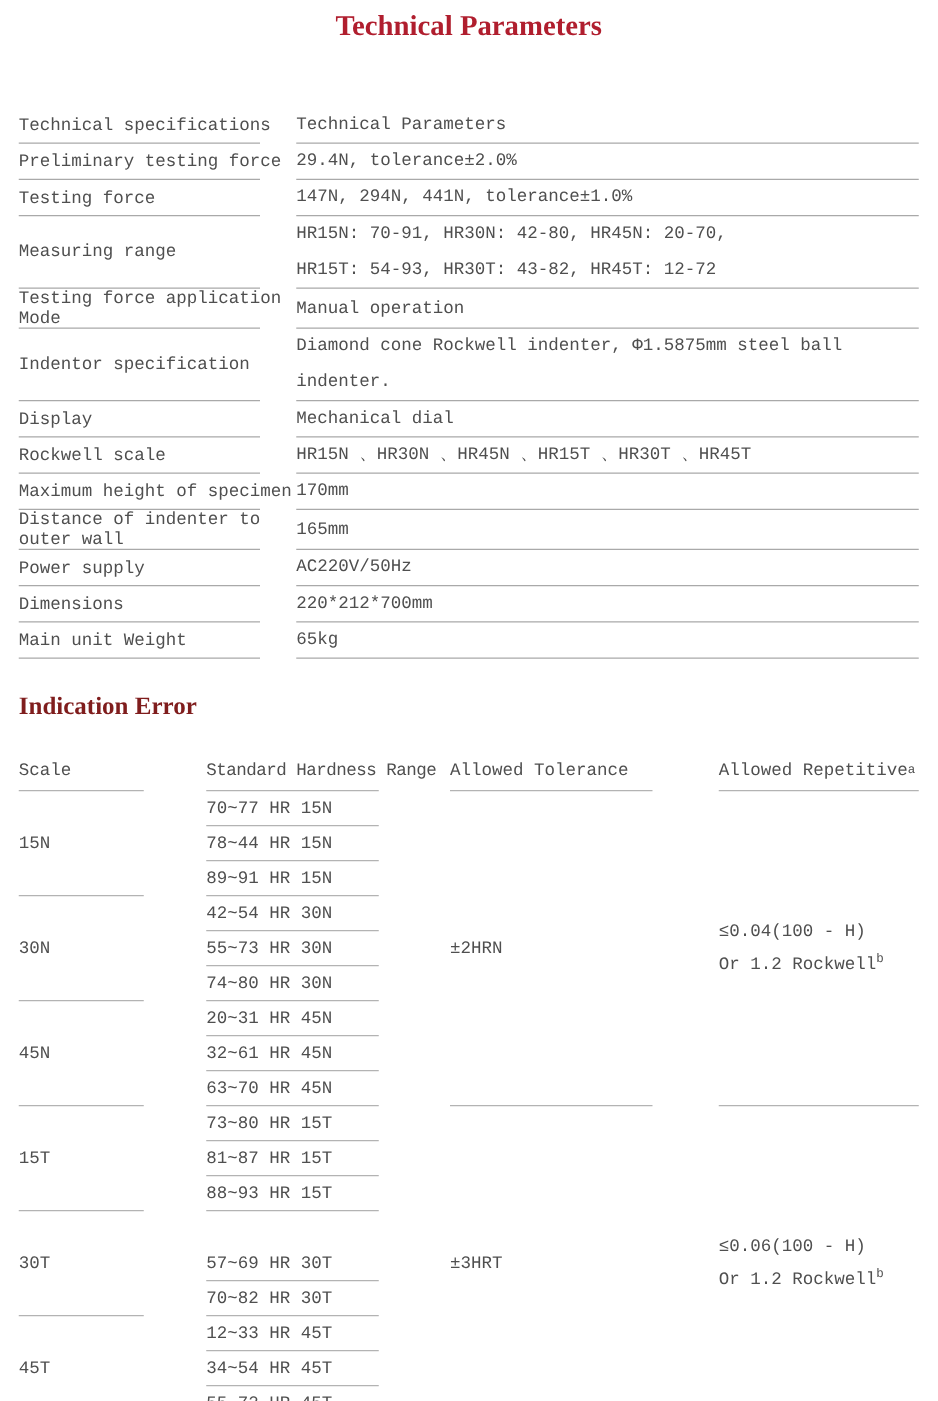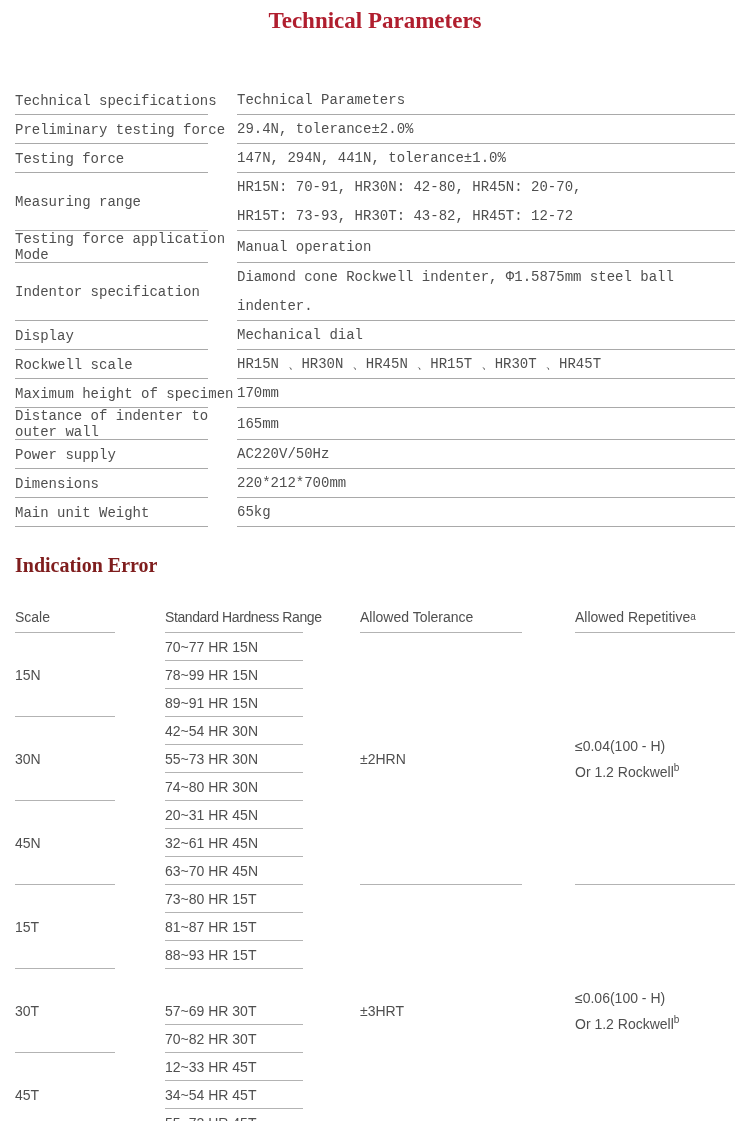--- a/index.html
+++ b/index.html
@@ -45,20 +45,21 @@
   
   .err-table{
     margin-top:24px;
     display:grid;
     grid-template-columns:150px 195px 215px 160px;
     grid-template-rows:32px repeat(18,28px);
   }
   .c{
     position:relative;display:flex;align-items:center;
     font-size:14px;
+    font-family:Liberation Mono, monospace;
   }
   .c::after{
     content:"";position:absolute;left:0;bottom:0;height:1px;background:#b3b3b3;width:var(--uw,100px);
   }
   .col1{grid-column:1;--uw:100px;}
   .col2{grid-column:2;--uw:138px;}
   .col3{grid-column:3;--uw:162px;}
   .col4{grid-column:4;--uw:160px;}
   .hdr-condensed{letter-spacing:-0.4px;}
   .rep-cell{flex-direction:column;align-items:flex-start;justify-content:center;}
@@ -95,21 +96,21 @@
       <div class="spec-label">Testing force</div>
       <div class="spec-value">
           <span>147N, 294N, 441N,  tolerance±1.0%</span>
         </div>
     </div>
 
     <div class="spec-row">
       <div class="spec-label">Measuring range</div>
       <div class="spec-value">
         <span>HR15N: 70-91, HR30N: 42-80, HR45N: 20-70,</span>
-        <span>HR15T: 73-93, HR30T: 43-82, HR45T: 12-72</span>
+        <span>HR15T: 54-93, HR30T: 43-82, HR45T: 12-72</span>
       </div>
     </div>
 
     <div class="spec-row">
       <div class="spec-label">Testing force application Mode</div>
       <div class="spec-value">
           <span>Manual operation</span>
         </div>
     </div>
 
@@ -184,21 +185,21 @@
     </div>
 
     <div class="c col1" style="grid-row:2/5">15N</div>
     <div class="c col1" style="grid-row:5/8">30N</div>
     <div class="c col1" style="grid-row:8/11">45N</div>
     <div class="c col1" style="grid-row:11/14">15T</div>
     <div class="c col1" style="grid-row:14/17">30T</div>
     <div class="c col1" style="grid-row:17/20">45T</div>
 
     <div class="c col2" style="grid-row:2">70~77 HR 15N</div>
-    <div class="c col2" style="grid-row:3">78~99 HR 15N</div>
+    <div class="c col2" style="grid-row:3">78~44 HR 15N</div>
     <div class="c col2" style="grid-row:4">89~91 HR 15N</div>
     <div class="c col2" style="grid-row:5">42~54 HR 30N</div>
     <div class="c col2" style="grid-row:6">55~73 HR 30N</div>
     <div class="c col2" style="grid-row:7">74~80 HR 30N</div>
     <div class="c col2" style="grid-row:8">20~31 HR 45N</div>
     <div class="c col2" style="grid-row:9">32~61 HR 45N</div>
     <div class="c col2" style="grid-row:10">63~70 HR 45N</div>
     <div class="c col2" style="grid-row:11">73~80 HR 15T</div>
     <div class="c col2" style="grid-row:12">81~87 HR 15T</div>
     <div class="c col2" style="grid-row:13">88~93 HR 15T</div>

